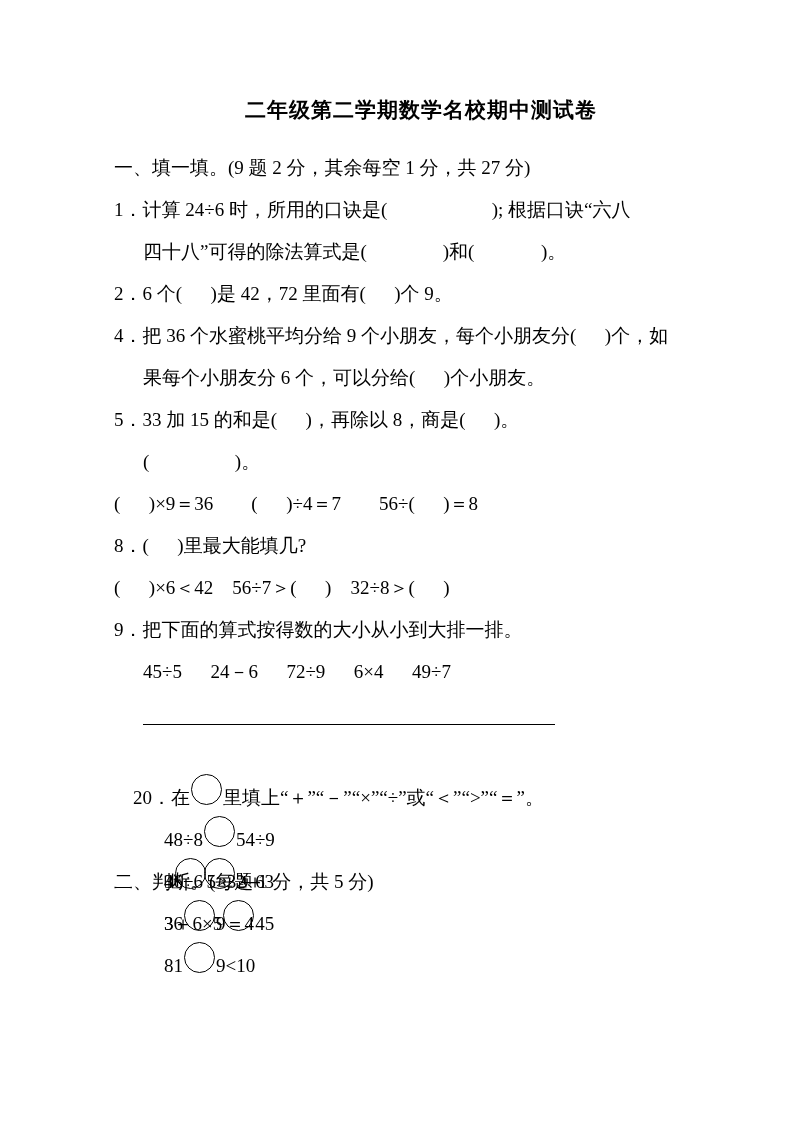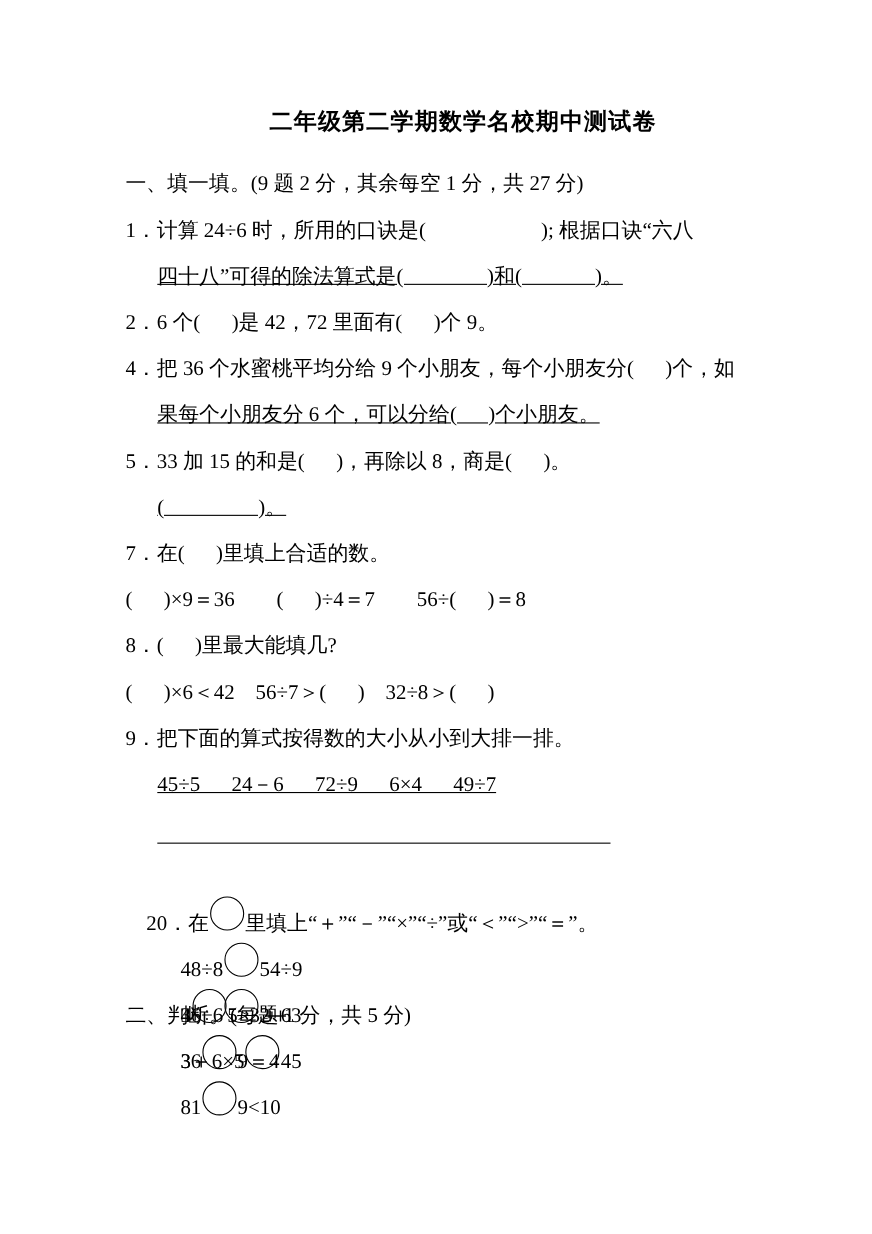--- a/index.html
+++ b/index.html
@@ -21,21 +21,21 @@
     font-size: 21px;
     font-weight: bold;
     line-height: 30px;
     letter-spacing: 1px;
   }
   .line {
     white-space: pre;
     line-height: 42px;
     height: 42px;
   }
-  .ind { padding-left: 29px; text-decoration: underline; }
+  .ind { padding-left: 29px; }
   .spread { letter-spacing: 2.5px; }
   .rule-line { position: relative; height: 42px; }
   .rule {
     position: absolute;
     left: 29px;
     top: 31px;
     width: 412px;
     border-top: 1px solid #000;
   }
   .circle {
@@ -69,21 +69,20 @@
   <div class="line">2．6 个(      )是 42，72 里面有(      )个 9。</div>
 
 
   <div class="line">4．把 36 个水蜜桃平均分给 9 个小朋友，每个小朋友分(      )个，如</div>
   <div class="line ind">果每个小朋友分 6 个，可以分给(      )个小朋友。</div>
 
   <div class="line">5．33 加 15 的和是(      )，再除以 8，商是(      )。</div>
 
   <div class="line ind">(                  )。</div>
 
-  <div class="line">7．在(      )里填上合适的数。</div>
   <div class="line">(      )×9＝36        (      )÷4＝7        56÷(      )＝8</div>
 
   <div class="line">8．(      )里最大能填几?</div>
   <div class="line">(      )×6＜42    56÷7＞(      )    32÷8＞(      )</div>
 
   <div class="line">9．把下面的算式按得数的大小从小到大排一排。</div>
   <div class="line ind">45÷5      24－6      72÷9      6×4      49÷7</div>
 
   <div class="rule-line">
     <div class="rule"></div>

